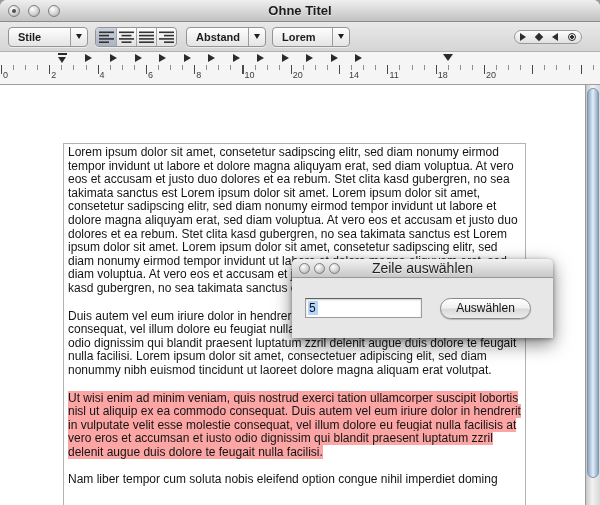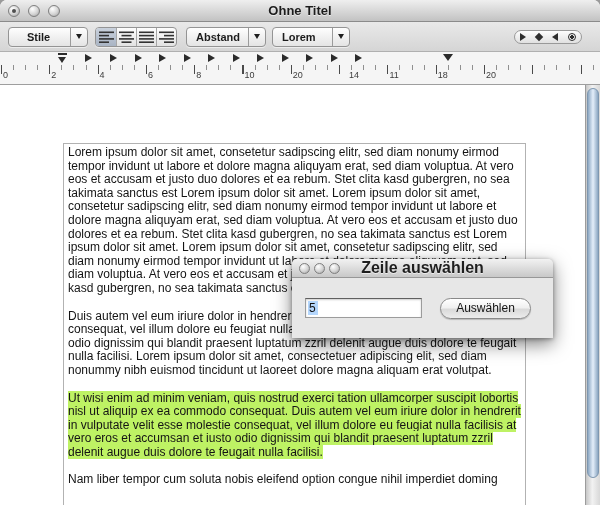--- a/index.html
+++ b/index.html
@@ -41,21 +41,21 @@
   .popup {
     height:20px; display:flex; align-items:stretch;
     border:1px solid #949494; border-radius:4px;
     background:linear-gradient(#fefefe,#e4e4e4);
     box-shadow:0 1px 0 rgba(255,255,255,.55);
   }
   .popup-label { flex:1; font-size:11px; font-weight:bold; color:#1c1c1c; padding:3px 0 0 9px; }
   .popup-arrow-seg { width:17px; border-left:1px solid #9b9b9b; display:flex; align-items:center; justify-content:center; }
   .arrow-down { width:0; height:0; border-left:3.5px solid transparent; border-right:3.5px solid transparent; border-top:5px solid #1f1f1f; }
 
-  .popup-styles { width:80px;padding-left:9px; }
+  .popup-styles { width:80px; }
   .popup-spacing { width:80px; margin-left:9px; }
   .popup-lists { width:78px; margin-left:6px; }
 
   .seg-group {
     display:flex; height:20px; margin-left:7px;
     border:1px solid #949494; border-radius:4px; overflow:hidden;
     background:linear-gradient(#fdfdfd,#e2e2e2);
     box-shadow:0 1px 0 rgba(255,255,255,.55);
   }
   .seg { width:20px; display:flex; align-items:center; justify-content:center; }
@@ -101,21 +101,21 @@
              border-top:7px solid #2b2b2b; }
 
   
   .document { position:absolute; left:0; top:85px; right:15px; bottom:0; background:#ffffff; overflow:hidden; }
   .textbox {
     position:absolute; left:63px; top:58px; width:463px; height:420px;
     border:1px solid #b2b2b2; background:#ffffff;
     padding:2px 4px; overflow:hidden;
   }
   .textbox p { font-size:12px; line-height:13.6px; color:#141414; margin:0 0 14px 0; }
-  .textbox .sel { background:#bef264; }
+  .textbox .sel { background:#fca5a5; }
 
   
   .scrollbar {
     position:absolute; top:85px; right:0; width:15px; bottom:0;
     background:linear-gradient(to right,#c7c7c7,#f2f2f2 45%,#d8d8d8);
     border-left:1px solid #9c9c9c;
   }
   .scroll-thumb {
     position:absolute; left:1px; top:3px; width:12px; height:390px;
     border-radius:6.5px; border:1px solid #7e97b0;
@@ -126,21 +126,21 @@
   .dialog {
     position:absolute; left:292px; top:259px; width:261px; height:79px;
     border-radius:5px 5px 0 0; z-index:20; background:#e7e7e7;
     box-shadow:0 6px 18px rgba(0,0,0,.5), 0 1px 4px rgba(0,0,0,.35);
   }
   .dialog-titlebar {
     height:19px; background:linear-gradient(#f2f2f2,#c8c8c8);
     border-bottom:1px solid #979797; border-radius:5px 5px 0 0;
     display:flex; align-items:center; justify-content:center; position:relative;
   }
-  .dialog-title { font-size:16px; font-weight:bold; color:#1f1f1f; text-shadow:0 1px 0 rgba(255,255,255,.6); }
+  .dialog-title { font-size:14px; font-weight:normal; color:#1f1f1f; text-shadow:0 1px 0 rgba(255,255,255,.6); }
   .dialog-lights { position:absolute; left:7px; top:4px; display:flex; gap:4px; }
   .dialog-lights .light { width:11px; height:11px; }
   .dialog-body { position:relative; height:60px; }
   .textfield {
     position:absolute; left:13px; top:20px; width:117px; height:20px;
     background:#ffffff; border:1px solid #9c9c9c; border-top-color:#606060;
     box-shadow:inset 0 1px 2px rgba(0,0,0,.2);
     font-size:12px; line-height:18px; padding-left:2px; color:#111111;
   }
   .input-sel { background:#b4d6fc; padding:0 2px 0 1px; }

